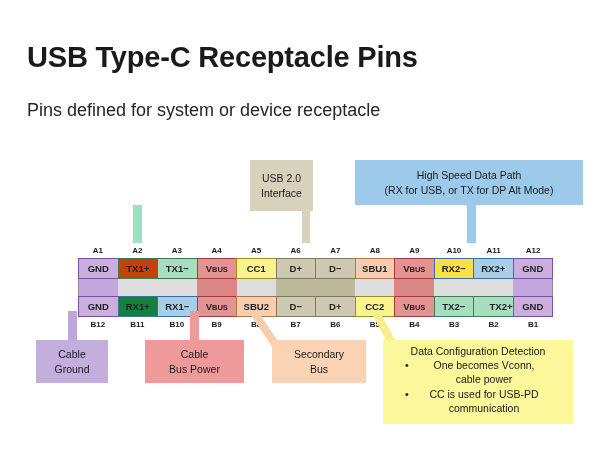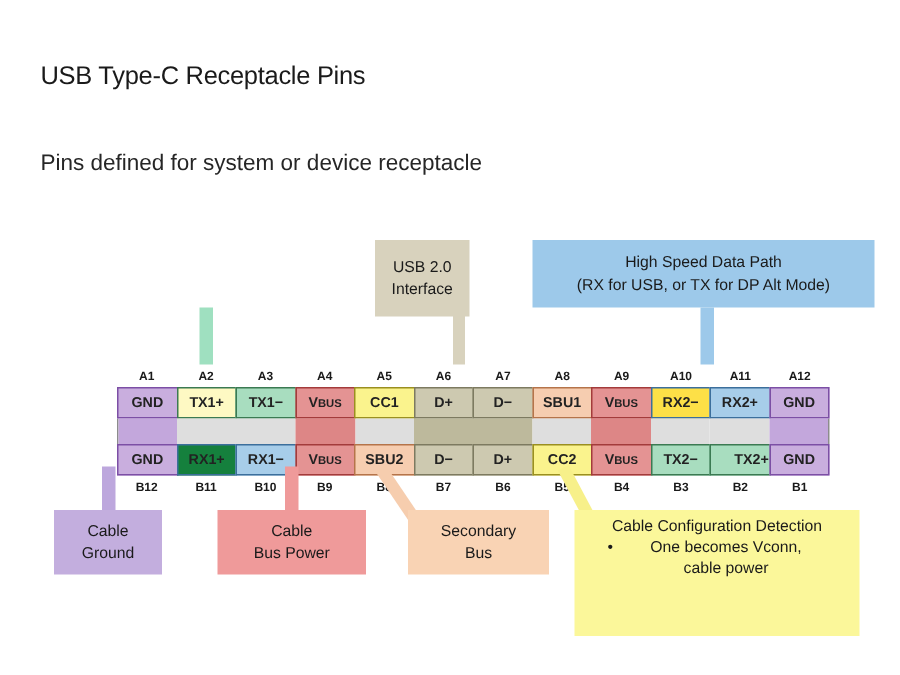--- a/index.html
+++ b/index.html
@@ -13,30 +13,30 @@
   #slide {
     position: relative;
     width: 600px; height: 450px;
     background: #ffffff;
   }
 
   
   .title {
     position: absolute;
     left: 27px; top: 41px;
-    font-size: 17px;
-    font-weight: normal;
+    font-size: 29px;
+    font-weight: bold;
     color: #1a1a1a;
     letter-spacing: -0.2px;
     white-space: nowrap;
   }
   .subtitle {
     position: absolute;
     left: 27px; top: 100px;
-    font-size: 15px;
+    font-size: 18px;
     font-weight: normal;
     color: #262626;
     white-space: nowrap;
   }
 
   
   .callout {
     position: absolute;
     display: flex;
     align-items: center;
@@ -165,21 +165,21 @@
         <div class="labelcell">A6</div>
         <div class="labelcell">A7</div>
         <div class="labelcell">A8</div>
         <div class="labelcell">A9</div>
         <div class="labelcell">A10</div>
         <div class="labelcell">A11</div>
         <div class="labelcell">A12</div>
       </div>
     <div class="pinrow" id="toprow">
         <div class="pincell" style="background: rgb(201, 174, 222); border-color: rgb(124, 79, 165);">GND</div>
-        <div class="pincell" style="background: #fef9c3; border-color: rgb(59, 122, 82);">TX1+</div>
+        <div class="pincell" style="background: #c2410c; border-color: rgb(59, 122, 82);">TX1+</div>
         <div class="pincell" style="background: rgb(168, 221, 191); border-color: rgb(59, 122, 82);">TX1−</div>
         <div class="pincell vbuslabel" style="background: rgb(228, 147, 147); border-color: rgb(163, 59, 59);">V<span class="sc">BUS</span></div>
         <div class="pincell" style="background: rgb(250, 243, 141); border-color: rgb(154, 143, 32);">CC1</div>
         <div class="pincell" style="background: rgb(205, 201, 176); border-color: rgb(125, 122, 96);">D+</div>
         <div class="pincell" style="background: rgb(205, 201, 176); border-color: rgb(125, 122, 96);">D−</div>
         <div class="pincell" style="background: rgb(246, 205, 176); border-color: rgb(181, 116, 74);">SBU1</div>
         <div class="pincell vbuslabel" style="background: rgb(228, 147, 147); border-color: rgb(163, 59, 59);">V<span class="sc">BUS</span></div>
         <div class="pincell" style="background: #fde047; border-color: rgb(60, 111, 156);">RX2−</div>
         <div class="pincell" style="background: rgb(167, 205, 233); border-color: rgb(60, 111, 156);">RX2+</div>
         <div class="pincell" style="background: rgb(201, 174, 222); border-color: rgb(124, 79, 165);">GND</div>
@@ -249,23 +249,27 @@
 
   <div class="callout" id="co-secondary" style="left:272px; top:340px; width:94px; height:43px; background:#f9d3b4;">
     <div>
       <div>Secondary</div>
       <div>Bus</div>
     </div>
   </div>
 
   <div class="callout" id="co-plugconfig" style="left:383px; top:340px; width:190px; height:84px; background:#fbf79a; align-items:flex-start; padding-top:4px;">
     <div style="width:100%;">
-      <div class="yellow-head">Cable Configuration Detection</div>
+      <div class="yellow-head">Data Configuration Detection</div>
       <ul class="bullets" id="plug-bullets">
           <li>
             <div>One becomes Vconn,</div>
             <div>cable power</div>
           </li>
+          <li>
+            <div>CC is used for USB-PD</div>
+            <div>communication</div>
+          </li>
         </ul>
     </div>
   </div>
 
 </div>
 
 </body></html>

